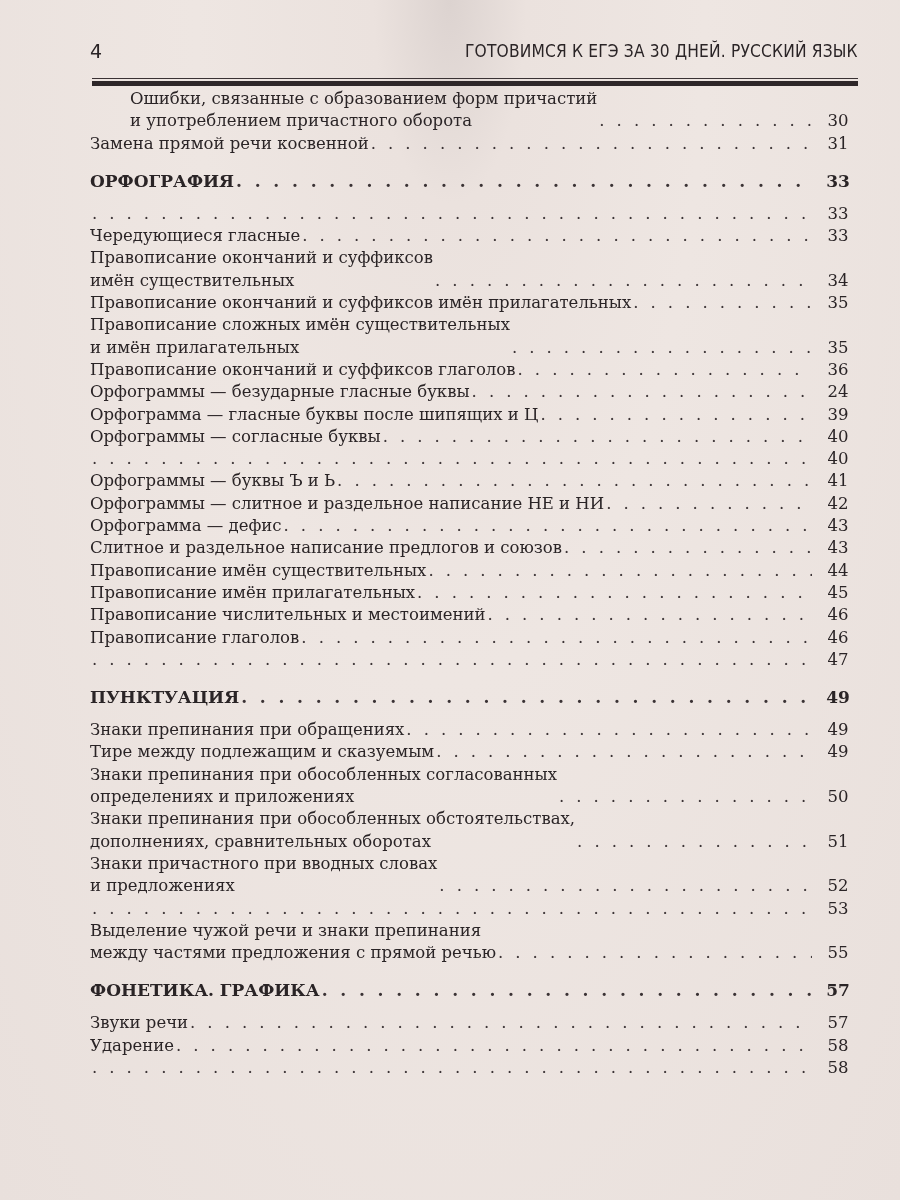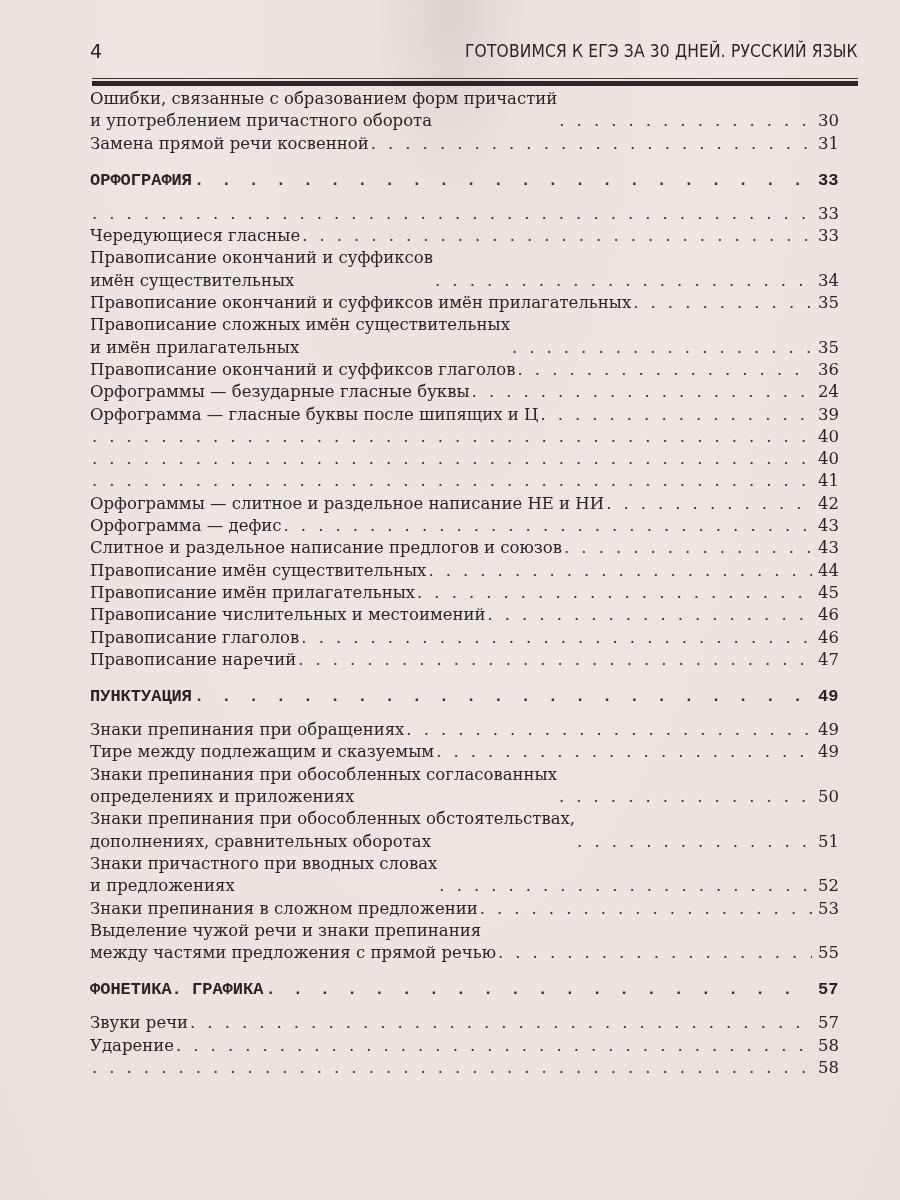--- a/index.html
+++ b/index.html
@@ -41,26 +41,26 @@
     position: relative; font-size: 16.5px; line-height: 22.3px;
     display: flex; align-items: flex-end;
     transform-origin: left;
   }
   .entry .title { white-space: pre-line; }
   .entry .leader {
     flex: 1; overflow: hidden; white-space: nowrap; margin: 0 6px 0 2px;
     letter-spacing: 3.4px; color: #3a3234;
   }
   .entry .page-no {
-    width: 40px; text-align: left; flex: none;
+    width: 40px; text-align: center; flex: none;
   }
   .section {
-    font-weight: bold; font-size: 17px; line-height: 24px; margin-top: 14px; margin-bottom: 10px; font-family: Liberation Mono, monospace;
-  }
-  .first { margin-top: 0; }
+    font-weight: bold; font-size: 17px; line-height: 24px; margin-top: 14px; margin-bottom: 10px;
+  }
+  .first { margin-top: 0; margin-left: 40px; }
 </style>
 </head>
 <body>
 
 <div class="page">
   <div class="header">
     <span class="pnum">4</span>
     <span class="running">ГОТОВИМСЯ К ЕГЭ ЗА 30 ДНЕЙ. РУССКИЙ ЯЗЫК</span>
   </div>
   <div class="rule-thin"></div>
@@ -118,28 +118,30 @@
         <span class="title">Орфограммы — безударные гласные буквы</span>
         <span class="leader">. . . . . . . . . . . . . . . . . . . . . . . . . . . . . . . . . . . . . . . . . . . . . . . . . . . . . . . . . . . . . . . . . . . . . . . . . . . . . . . . . . . . . . . . . . . . . . . . . . . . . . . . . . . . . . . . . . . . . . . . </span>
         <span class="page-no">24</span>
       </div>
       <div class="entry ">
         <span class="title">Орфограмма — гласные буквы после шипящих и Ц</span>
         <span class="leader">. . . . . . . . . . . . . . . . . . . . . . . . . . . . . . . . . . . . . . . . . . . . . . . . . . . . . . . . . . . . . . . . . . . . . . . . . . . . . . . . . . . . . . . . . . . . . . . . . . . . . . . . . . . . . . . . . . . . . . . . </span>
         <span class="page-no">39</span>
       </div>
       <div class="entry ">
+        <span class="title">Орфограммы — согласные буквы</span>
         <span class="leader">. . . . . . . . . . . . . . . . . . . . . . . . . . . . . . . . . . . . . . . . . . . . . . . . . . . . . . . . . . . . . . . . . . . . . . . . . . . . . . . . . . . . . . . . . . . . . . . . . . . . . . . . . . . . . . . . . . . . . . . . </span>
         <span class="page-no">40</span>
       </div>
       <div class="entry ">
         <span class="leader">. . . . . . . . . . . . . . . . . . . . . . . . . . . . . . . . . . . . . . . . . . . . . . . . . . . . . . . . . . . . . . . . . . . . . . . . . . . . . . . . . . . . . . . . . . . . . . . . . . . . . . . . . . . . . . . . . . . . . . . . </span>
         <span class="page-no">40</span>
       </div>
       <div class="entry ">
+        <span class="title">Орфограммы — буквы Ъ и Ь</span>
         <span class="leader">. . . . . . . . . . . . . . . . . . . . . . . . . . . . . . . . . . . . . . . . . . . . . . . . . . . . . . . . . . . . . . . . . . . . . . . . . . . . . . . . . . . . . . . . . . . . . . . . . . . . . . . . . . . . . . . . . . . . . . . . </span>
         <span class="page-no">41</span>
       </div>
       <div class="entry ">
         <span class="title">Орфограммы — слитное и раздельное написание НЕ и НИ</span>
         <span class="leader">. . . . . . . . . . . . . . . . . . . . . . . . . . . . . . . . . . . . . . . . . . . . . . . . . . . . . . . . . . . . . . . . . . . . . . . . . . . . . . . . . . . . . . . . . . . . . . . . . . . . . . . . . . . . . . . . . . . . . . . . </span>
         <span class="page-no">42</span>
       </div>
       <div class="entry ">
         <span class="title">Орфограмма — дефис</span>
@@ -165,21 +167,20 @@
         <span class="title">Правописание числительных и местоимений</span>
         <span class="leader">. . . . . . . . . . . . . . . . . . . . . . . . . . . . . . . . . . . . . . . . . . . . . . . . . . . . . . . . . . . . . . . . . . . . . . . . . . . . . . . . . . . . . . . . . . . . . . . . . . . . . . . . . . . . . . . . . . . . . . . . </span>
         <span class="page-no">46</span>
       </div>
       <div class="entry ">
         <span class="title">Правописание глаголов</span>
         <span class="leader">. . . . . . . . . . . . . . . . . . . . . . . . . . . . . . . . . . . . . . . . . . . . . . . . . . . . . . . . . . . . . . . . . . . . . . . . . . . . . . . . . . . . . . . . . . . . . . . . . . . . . . . . . . . . . . . . . . . . . . . . </span>
         <span class="page-no">46</span>
       </div>
       <div class="entry ">
-        <span class="title">Правописание наречий</span>
         <span class="leader">. . . . . . . . . . . . . . . . . . . . . . . . . . . . . . . . . . . . . . . . . . . . . . . . . . . . . . . . . . . . . . . . . . . . . . . . . . . . . . . . . . . . . . . . . . . . . . . . . . . . . . . . . . . . . . . . . . . . . . . . </span>
         <span class="page-no">47</span>
       </div>
       <div class="entry section">
         <span class="title">ПУНКТУАЦИЯ</span>
         <span class="leader">. . . . . . . . . . . . . . . . . . . . . . . . . . . . . . . . . . . . . . . . . . . . . . . . . . . . . . . . . . . . . . . . . . . . . . . . . . . . . . . . . . . . . . . . . . . . . . . . . . . . . . . . . . . . . . . . . . . . . . . . </span>
         <span class="page-no">49</span>
       </div>
       <div class="entry ">
         <span class="title">Знаки препинания при обращениях</span>
@@ -203,21 +204,20 @@
         <span class="leader">. . . . . . . . . . . . . . . . . . . . . . . . . . . . . . . . . . . . . . . . . . . . . . . . . . . . . . . . . . . . . . . . . . . . . . . . . . . . . . . . . . . . . . . . . . . . . . . . . . . . . . . . . . . . . . . . . . . . . . . . </span>
         <span class="page-no">51</span>
       </div>
       <div class="entry ">
         <span class="title">Знаки причастного при вводных словах
 и предложениях</span>
         <span class="leader">. . . . . . . . . . . . . . . . . . . . . . . . . . . . . . . . . . . . . . . . . . . . . . . . . . . . . . . . . . . . . . . . . . . . . . . . . . . . . . . . . . . . . . . . . . . . . . . . . . . . . . . . . . . . . . . . . . . . . . . . </span>
         <span class="page-no">52</span>
       </div>
       <div class="entry ">
-        <span class="title">Знаки препинания в сложном предложении</span>
         <span class="leader">. . . . . . . . . . . . . . . . . . . . . . . . . . . . . . . . . . . . . . . . . . . . . . . . . . . . . . . . . . . . . . . . . . . . . . . . . . . . . . . . . . . . . . . . . . . . . . . . . . . . . . . . . . . . . . . . . . . . . . . . </span>
         <span class="page-no">53</span>
       </div>
       <div class="entry ">
         <span class="title">Выделение чужой речи и знаки препинания
 между частями предложения с прямой речью</span>
         <span class="leader">. . . . . . . . . . . . . . . . . . . . . . . . . . . . . . . . . . . . . . . . . . . . . . . . . . . . . . . . . . . . . . . . . . . . . . . . . . . . . . . . . . . . . . . . . . . . . . . . . . . . . . . . . . . . . . . . . . . . . . . . </span>
         <span class="page-no">55</span>
       </div>
       <div class="entry section">

